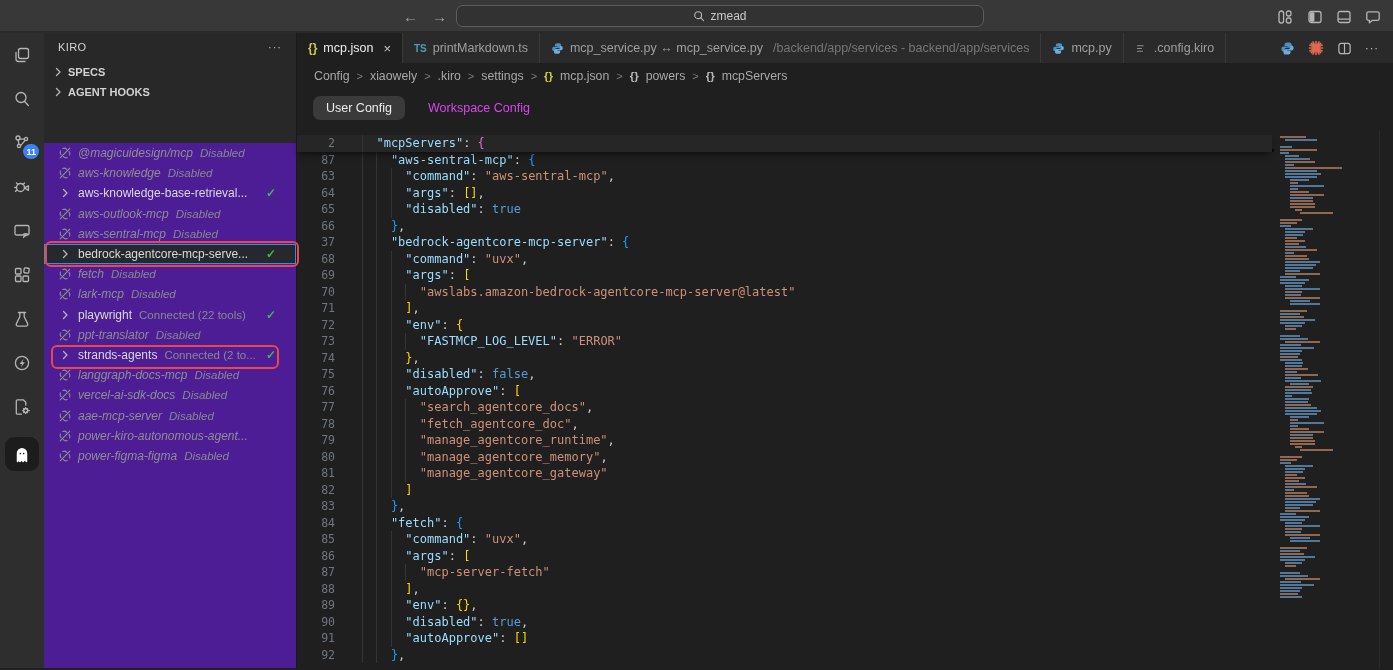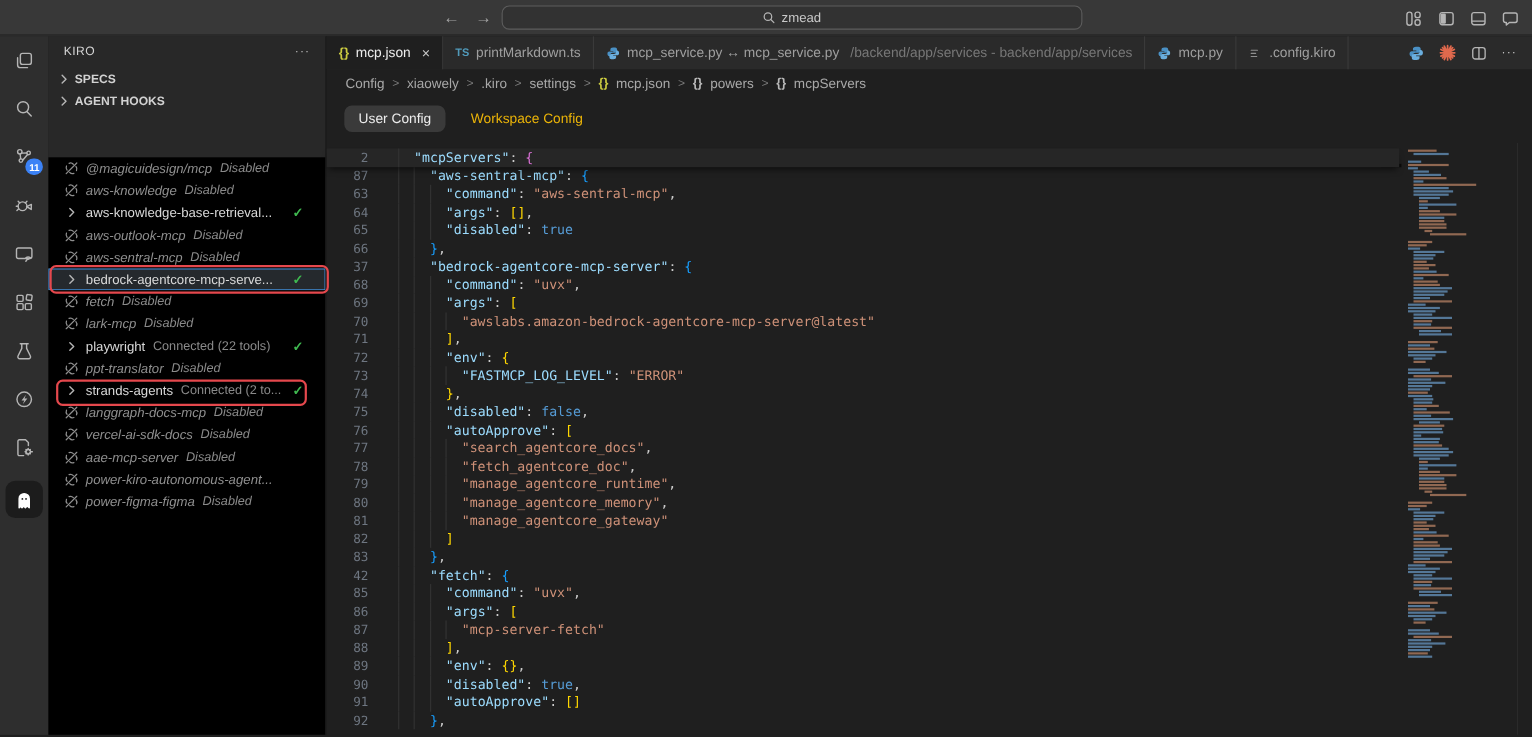--- a/index.html
+++ b/index.html
@@ -33,21 +33,21 @@
   
   .sidebar { width:252px; background:#282828; position:relative; flex:none; }
   .sb-header { height:27px; display:flex; align-items:center; padding:0 14px; color:#d4d4d4;
                font-size:11px; letter-spacing:.4px; }
   .sb-header .more { margin-left:auto; color:#bdbdbd; font-size:11px; letter-spacing:1px; cursor:default; }
   .sections { margin-top:2px; }
   .sec-row { height:20.2px; display:flex; align-items:center; padding-left:9px; gap:5px;
              color:#d2d2d2; font-size:11px; font-weight:bold; }
   .sec-row .spacer { flex:1; }
   .sec-row .edit { margin-right:10px; }
-  .tree { position:absolute; top:110px; left:0; right:0; bottom:0; background:#000000; overflow:visible; }
+  .tree { position:absolute; top:110px; left:0; right:0; bottom:0; background:#4c1d95; overflow:visible; }
   .srv-row { height:20.2px; display:flex; align-items:center; padding-left:13px; position:relative; font-size:12px; }
   .srv-row .rowicon { width:15px; margin-right:6px; display:flex; align-items:center; justify-content:center; flex:none; }
   .srv-row .nm { white-space:nowrap; }
   .srv-row.disabled .nm { color:#8f8f8f; font-style:italic; }
   .srv-row.connected .nm { color:#d9d9d9; }
   .srv-row .st { margin-left:7px; color:#8a8a8a; white-space:nowrap; font-size:11.5px; }
   .srv-row.disabled .st { font-style:italic; }
   .srv-row .chk { position:absolute; right:20px; color:#3fb950; font-size:12px; font-weight:bold; }
   .srv-row.selected { box-shadow: inset 0 0 0 1px #3f8cd6; background:#25292d; }
   .anno { position:absolute; border:2.5px solid #e5484d; border-radius:6px; pointer-events:none; z-index:6; }
@@ -67,21 +67,21 @@
   .braces-y { color:#cbcb41; font-weight:bold; font-size:12px; }
   .ts-ic { color:#519aba; font-weight:bold; font-size:10px; }
 
   .breadcrumb { height:26px; display:flex; align-items:center; padding-left:17px; gap:7px;
                 color:#a8a8a8; font-size:12.3px; }
   .breadcrumb .sep { color:#7c7c7c; font-size:11px; }
   .breadcrumb .bc-braces { color:#b9b9b9; font-weight:bold; font-size:11.5px; }
   .breadcrumb .bc-braces.yellow { color:#cbcb41; }
 
   .config-row { margin:5px 0 0 16px; display:flex; align-items:center; gap:10px; height:27px; }
-  .cfg { font-size:12.5px; padding:5px 13px; border-radius:7px; color:#eab308; }
+  .cfg { font-size:12.5px; padding:5px 13px; border-radius:7px; color:#d946ef; }
   .cfg.active { background:#3a3a3a; color:#ececec; }
 
   
   .code { position:relative; margin-top:14px; width:calc(100% - 121px);
           font-family:"DejaVu Sans Mono", monospace; font-size:12px; }
   .cl { display:flex; height:16.5px; line-height:16.5px; white-space:pre; }
   .cl .ln { flex:0 0 38px; text-align:right; color:#6e7681; font-size:11.5px; }
   .cl .lt { margin-left:27px; display:flex; }
   .ig { display:inline-block; width:2ch; border-left:1px solid #343434; height:16.5px; }
   .sticky { background:#262626; box-shadow:0 4px 6px -2px rgba(0,0,0,.55); position:relative; z-index:3; }
@@ -497,21 +497,21 @@
         <div class="cl"><span class="ln">74</span><span class="lt"><span class="ig"></span><span class="ig"></span><span class="ig"></span><span class="tok-b1">}</span><span class="tok-pun">,</span></span></div>
         <div class="cl"><span class="ln">75</span><span class="lt"><span class="ig"></span><span class="ig"></span><span class="ig"></span><span class="tok-key">"disabled"</span><span class="tok-pun">: </span><span class="tok-kw">false</span><span class="tok-pun">,</span></span></div>
         <div class="cl"><span class="ln">76</span><span class="lt"><span class="ig"></span><span class="ig"></span><span class="ig"></span><span class="tok-key">"autoApprove"</span><span class="tok-pun">: </span><span class="tok-b1">[</span></span></div>
         <div class="cl"><span class="ln">77</span><span class="lt"><span class="ig"></span><span class="ig"></span><span class="ig"></span><span class="ig"></span><span class="tok-str">"search_agentcore_docs"</span><span class="tok-pun">,</span></span></div>
         <div class="cl"><span class="ln">78</span><span class="lt"><span class="ig"></span><span class="ig"></span><span class="ig"></span><span class="ig"></span><span class="tok-str">"fetch_agentcore_doc"</span><span class="tok-pun">,</span></span></div>
         <div class="cl"><span class="ln">79</span><span class="lt"><span class="ig"></span><span class="ig"></span><span class="ig"></span><span class="ig"></span><span class="tok-str">"manage_agentcore_runtime"</span><span class="tok-pun">,</span></span></div>
         <div class="cl"><span class="ln">80</span><span class="lt"><span class="ig"></span><span class="ig"></span><span class="ig"></span><span class="ig"></span><span class="tok-str">"manage_agentcore_memory"</span><span class="tok-pun">,</span></span></div>
         <div class="cl"><span class="ln">81</span><span class="lt"><span class="ig"></span><span class="ig"></span><span class="ig"></span><span class="ig"></span><span class="tok-str">"manage_agentcore_gateway"</span></span></div>
         <div class="cl"><span class="ln">82</span><span class="lt"><span class="ig"></span><span class="ig"></span><span class="ig"></span><span class="tok-b1">]</span></span></div>
         <div class="cl"><span class="ln">83</span><span class="lt"><span class="ig"></span><span class="ig"></span><span class="tok-b3">}</span><span class="tok-pun">,</span></span></div>
-        <div class="cl"><span class="ln">42</span><span class="lt"><span class="ig"></span><span class="ig"></span><span class="tok-key">"fetch"</span><span class="tok-pun">: </span><span class="tok-b3">{</span></span></div>
+        <div class="cl"><span class="ln">84</span><span class="lt"><span class="ig"></span><span class="ig"></span><span class="tok-key">"fetch"</span><span class="tok-pun">: </span><span class="tok-b3">{</span></span></div>
         <div class="cl"><span class="ln">85</span><span class="lt"><span class="ig"></span><span class="ig"></span><span class="ig"></span><span class="tok-key">"command"</span><span class="tok-pun">: </span><span class="tok-str">"uvx"</span><span class="tok-pun">,</span></span></div>
         <div class="cl"><span class="ln">86</span><span class="lt"><span class="ig"></span><span class="ig"></span><span class="ig"></span><span class="tok-key">"args"</span><span class="tok-pun">: </span><span class="tok-b1">[</span></span></div>
         <div class="cl"><span class="ln">87</span><span class="lt"><span class="ig"></span><span class="ig"></span><span class="ig"></span><span class="ig"></span><span class="tok-str">"mcp-server-fetch"</span></span></div>
         <div class="cl"><span class="ln">88</span><span class="lt"><span class="ig"></span><span class="ig"></span><span class="ig"></span><span class="tok-b1">]</span><span class="tok-pun">,</span></span></div>
         <div class="cl"><span class="ln">89</span><span class="lt"><span class="ig"></span><span class="ig"></span><span class="ig"></span><span class="tok-key">"env"</span><span class="tok-pun">: </span><span class="tok-b1">{}</span><span class="tok-pun">,</span></span></div>
         <div class="cl"><span class="ln">90</span><span class="lt"><span class="ig"></span><span class="ig"></span><span class="ig"></span><span class="tok-key">"disabled"</span><span class="tok-pun">: </span><span class="tok-kw">true</span><span class="tok-pun">,</span></span></div>
         <div class="cl"><span class="ln">91</span><span class="lt"><span class="ig"></span><span class="ig"></span><span class="ig"></span><span class="tok-key">"autoApprove"</span><span class="tok-pun">: </span><span class="tok-b1">[]</span></span></div>
         <div class="cl"><span class="ln">92</span><span class="lt"><span class="ig"></span><span class="ig"></span><span class="tok-b3">}</span><span class="tok-pun">,</span></span></div>
       </div>
 

